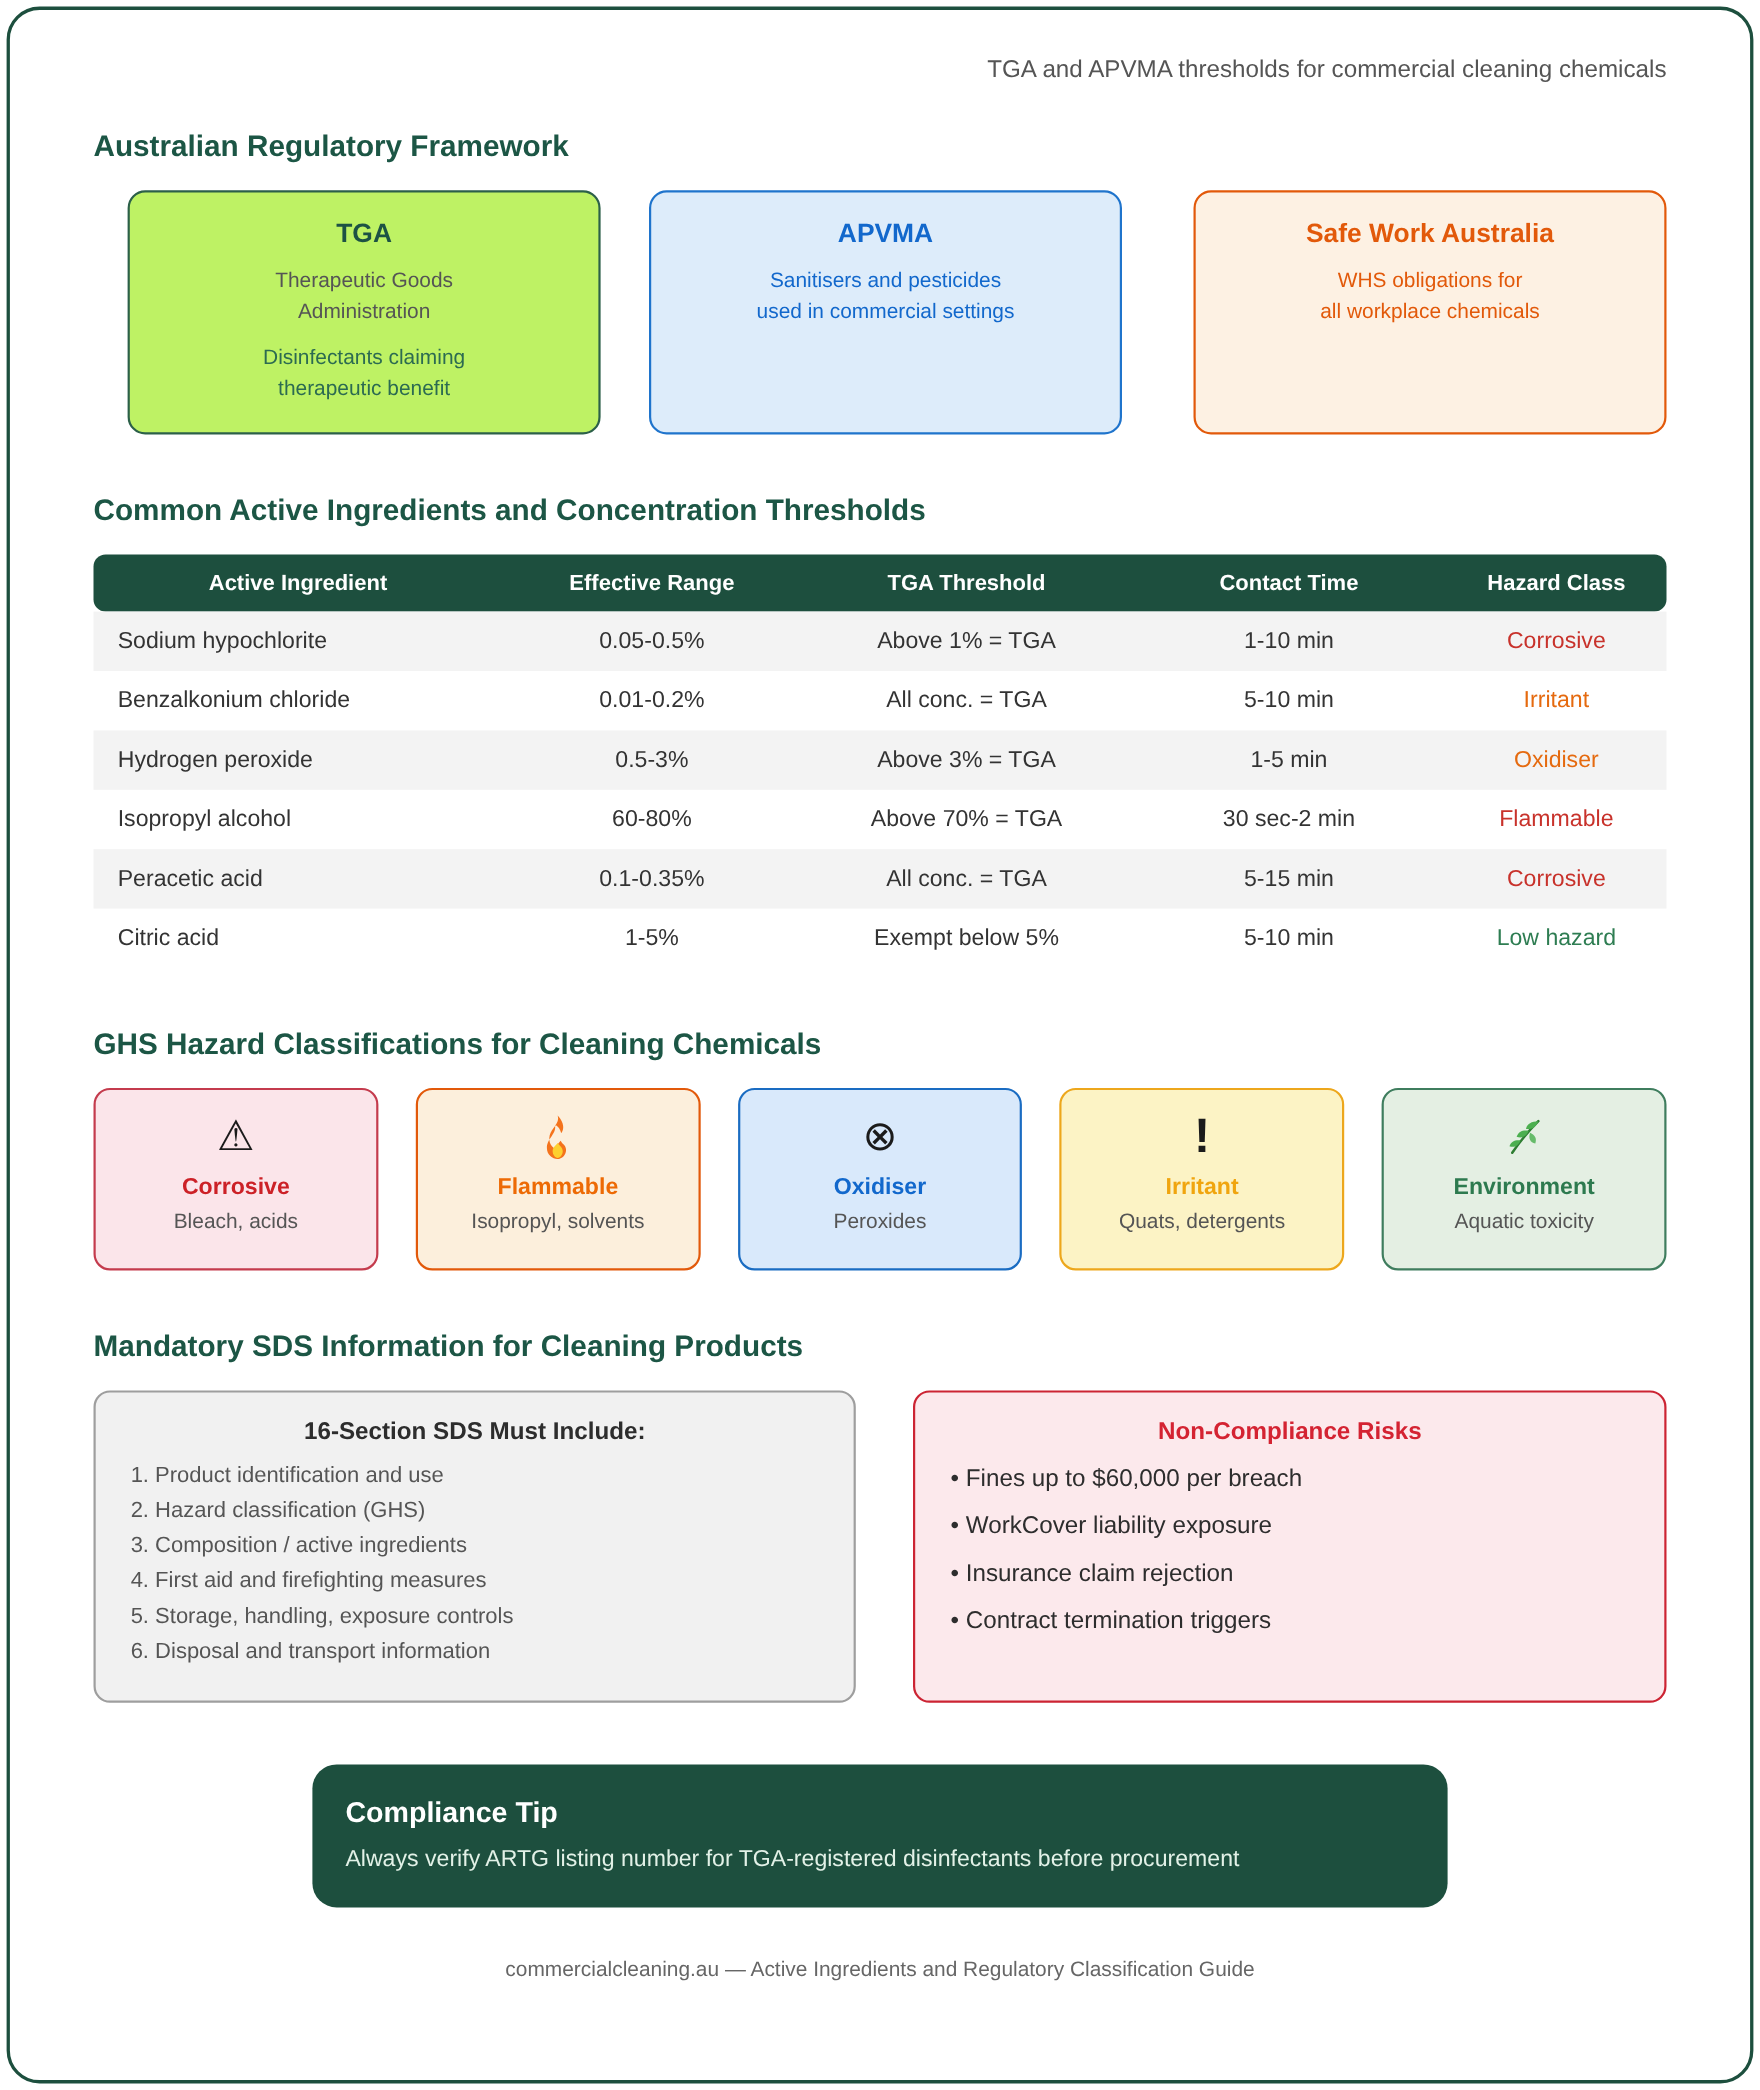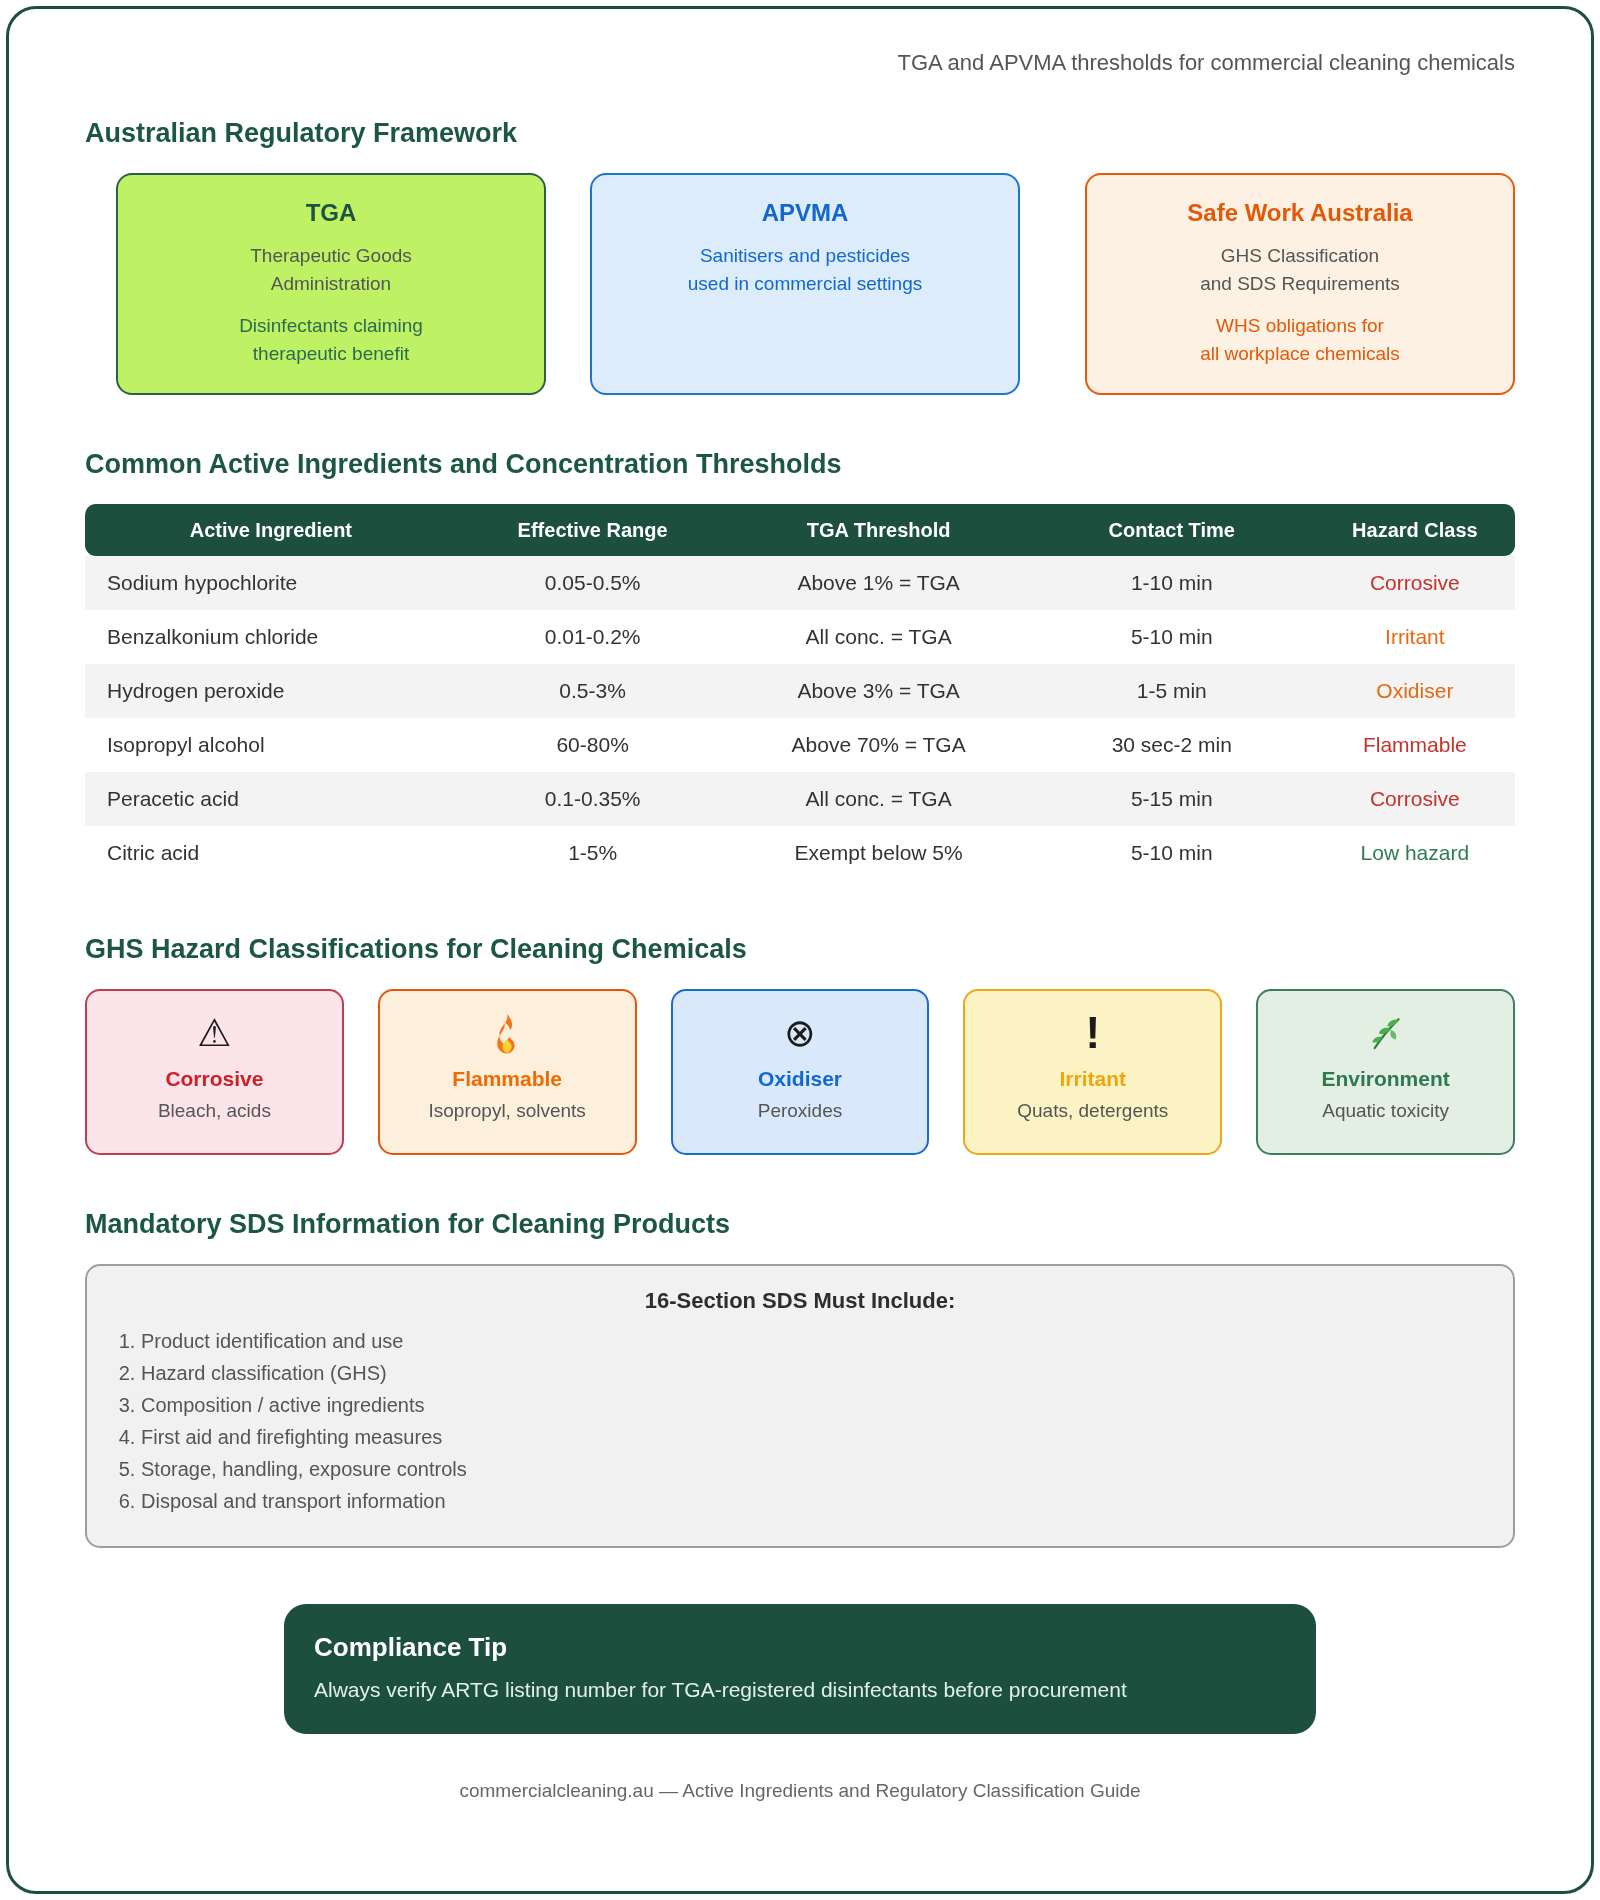--- a/index.html
+++ b/index.html
@@ -120,22 +120,20 @@
       <p style="color: rgb(44, 107, 81);">Disinfectants claiming
 therapeutic benefit</p>
     </div>
     <div class="fw-card fw-apvma">
       <div class="fw-title" style="color: rgb(18, 104, 204);">APVMA</div>
       <p style="color: rgb(18, 104, 204);">Sanitisers and pesticides
 used in commercial settings</p>
     </div>
     <div class="fw-card fw-swa">
       <div class="fw-title" style="color: rgb(226, 89, 10);">Safe Work Australia</div>
-      <p class="muted">GHS Classification
-and SDS Requirements</p>
       <p style="color: rgb(226, 89, 10);">WHS obligations for
 all workplace chemicals</p>
     </div>
   </div>
 
   <h2 class="section">Common Active Ingredients and Concentration Thresholds</h2>
   <div class="table">
     <div class="t-head">
       <div class="col-ing">Active Ingredient</div>
       <div class="col-rng c">Effective Range</div>
@@ -236,20 +234,29 @@
       <h3>16-Section SDS Must Include:</h3>
       <ol>
         <li>Product identification and use</li>
         <li>Hazard classification (GHS)</li>
         <li>Composition / active ingredients</li>
         <li>First aid and firefighting measures</li>
         <li>Storage, handling, exposure controls</li>
         <li>Disposal and transport information</li>
       </ol>
     </div>
+    <div class="risk-box">
+      <h3 style="color: rgb(212, 35, 50);">Non-Compliance Risks</h3>
+      <ul>
+        <li>Fines up to $60,000 per breach</li>
+        <li>WorkCover liability exposure</li>
+        <li>Insurance claim rejection</li>
+        <li>Contract termination triggers</li>
+      </ul>
+    </div>
   </div>
 
   <div class="tip">
     <div class="tip-title">Compliance Tip</div>
     <div class="tip-body">Always verify ARTG listing number for TGA-registered disinfectants before procurement</div>
   </div>
 
   <div class="footer">commercialcleaning.au — Active Ingredients and Regulatory Classification Guide</div>
 
 </div>

